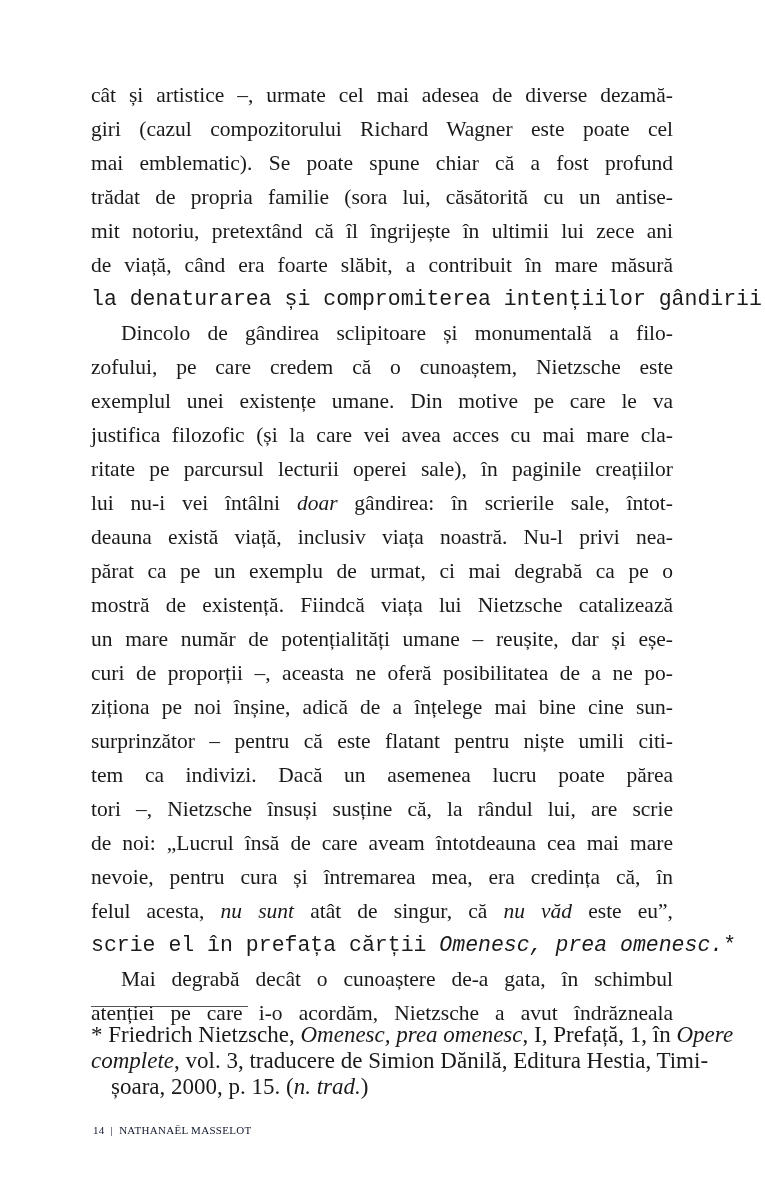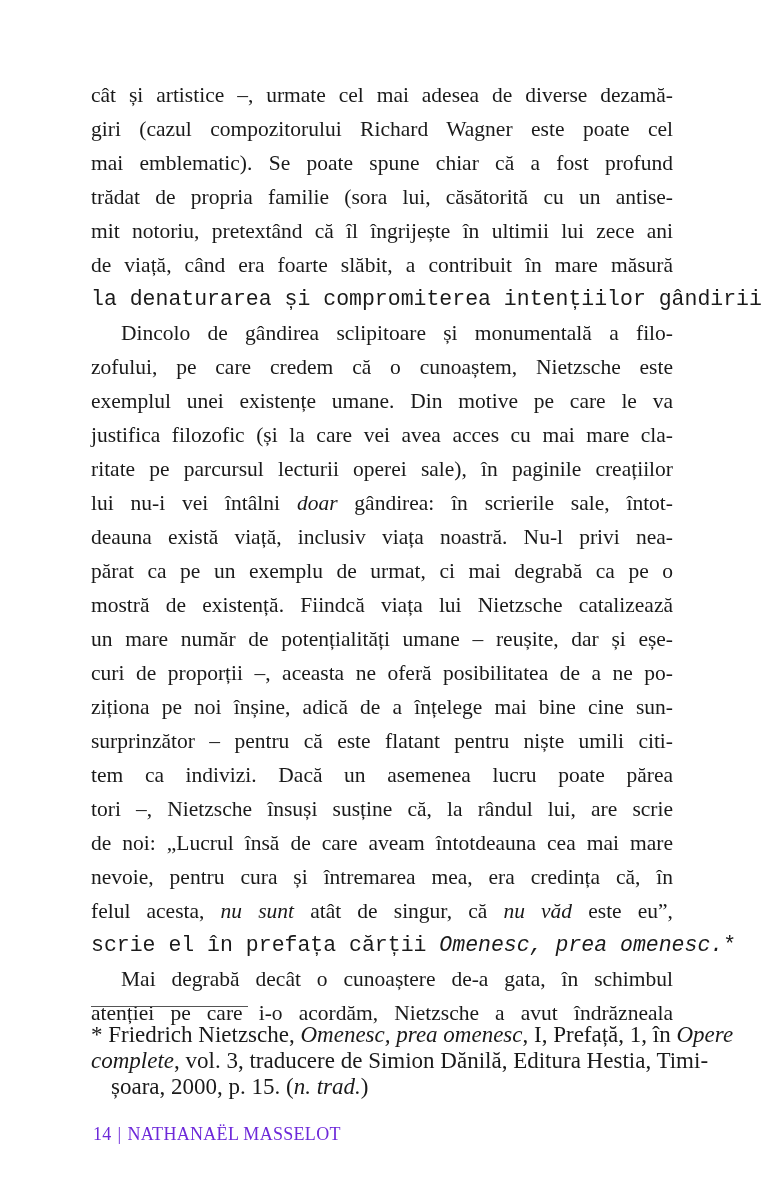--- a/index.html
+++ b/index.html
@@ -7,21 +7,21 @@
   .page { position: absolute; left: 0; top: 0; width: 765px; height: 1200px; background: #fff; color: #1a1a1a; font-family: "DejaVu Serif", "Liberation Serif", serif; }
   .body-text { position: absolute; left: 91px; top: 78px; width: 582px; }
   .line { display: block; height: 34px; line-height: 34px; font-size: 21.5px; white-space: nowrap; text-align: justify; text-align-last: justify; font-family: "Liberation Serif", serif; }
   .line.last { text-align-last: left; font-family: Liberation Mono, monospace; }
   .line.indent { padding-left: 30px; }
   i { font-style: italic; }
   .rule { position: absolute; left: 91px; top: 1006px; width: 157px; height: 1px; background: #555; }
   .footnote { position: absolute; left: 91px; top: 1022px; width: 582px; }
   .fline { display: block; height: 26px; line-height: 26px; font-size: 23px; white-space: nowrap; text-align: justify; text-align-last: justify; font-family: "Liberation Serif", serif; }
   .fline.last { text-align-last: left; margin-left: 20px; }
-  .footer { position: absolute; left: 93px; top: 1124px; font-size: 18px; font-family: "Liberation Serif", serif; letter-spacing: 0.3px; color: #6d28d9; }
+  .footer { position: absolute; left: 93px; top: 1124px; font-size: 11px; font-family: "Liberation Serif", serif; letter-spacing: 0.3px; color: #0f172a; }
   .footer .sep { margin: 0 6px; }
 </style>
 </head>
 <body>
 
 <div class="page">
   <div class="body-text" id="body-text">
       <span class="line"><span>cât și artistice –, urmate cel mai adesea de diverse dezamă-</span></span>
       <span class="line"><span>giri (cazul compozitorului Richard Wagner este poate cel</span></span>
       <span class="line"><span>mai emblematic). Se poate spune chiar că a fost profund</span></span>

